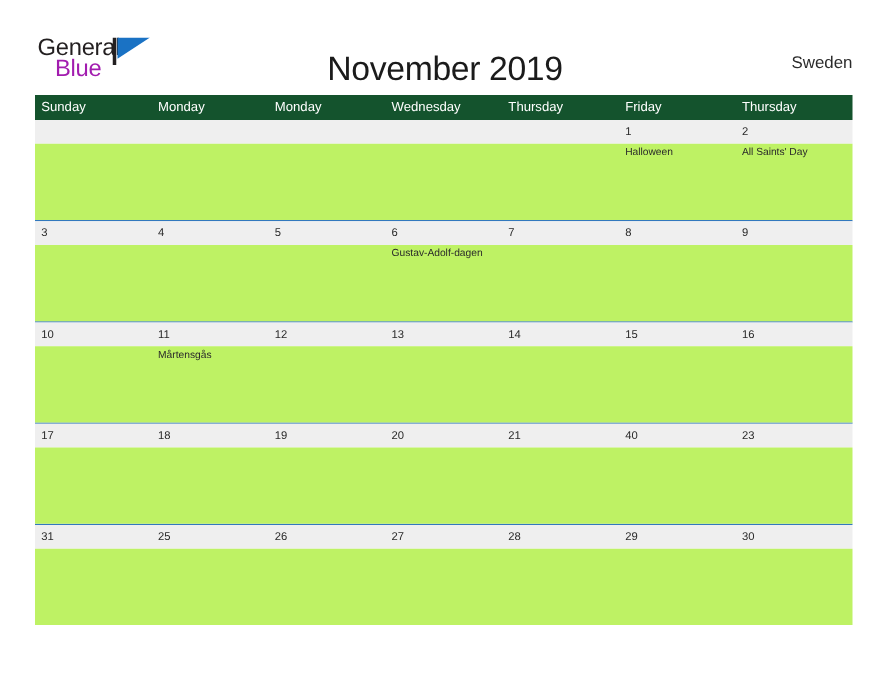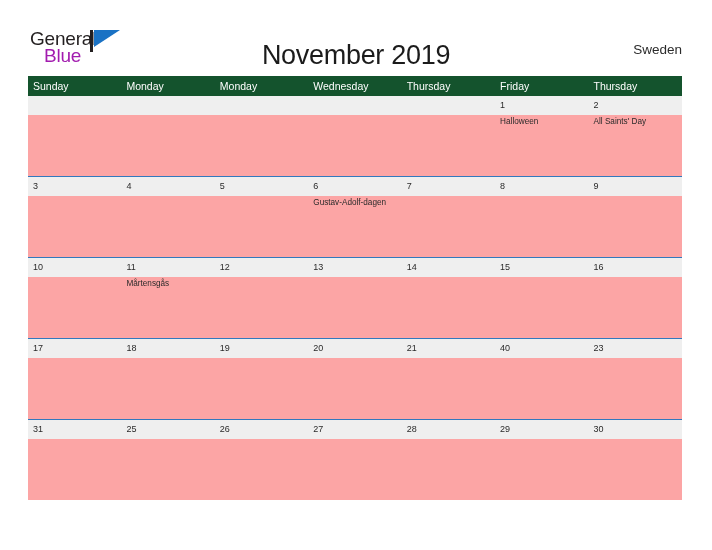--- a/index.html
+++ b/index.html
@@ -122,21 +122,21 @@
   .week-dates {
     display: flex;
     width: 100%;
     height: 19px;
     background: #efefef;
   }
   .week-body {
     display: flex;
     width: 100%;
     height: 61px;
-    background: #fca5a5;
+    background: #bef264;
   }
 
   .daynum {
     flex: 1 1 0;
     font-size: 9px;
     line-height: 19px;
     color: #2a2a2a;
     padding-left: 5px;
     box-sizing: border-box;
   }

